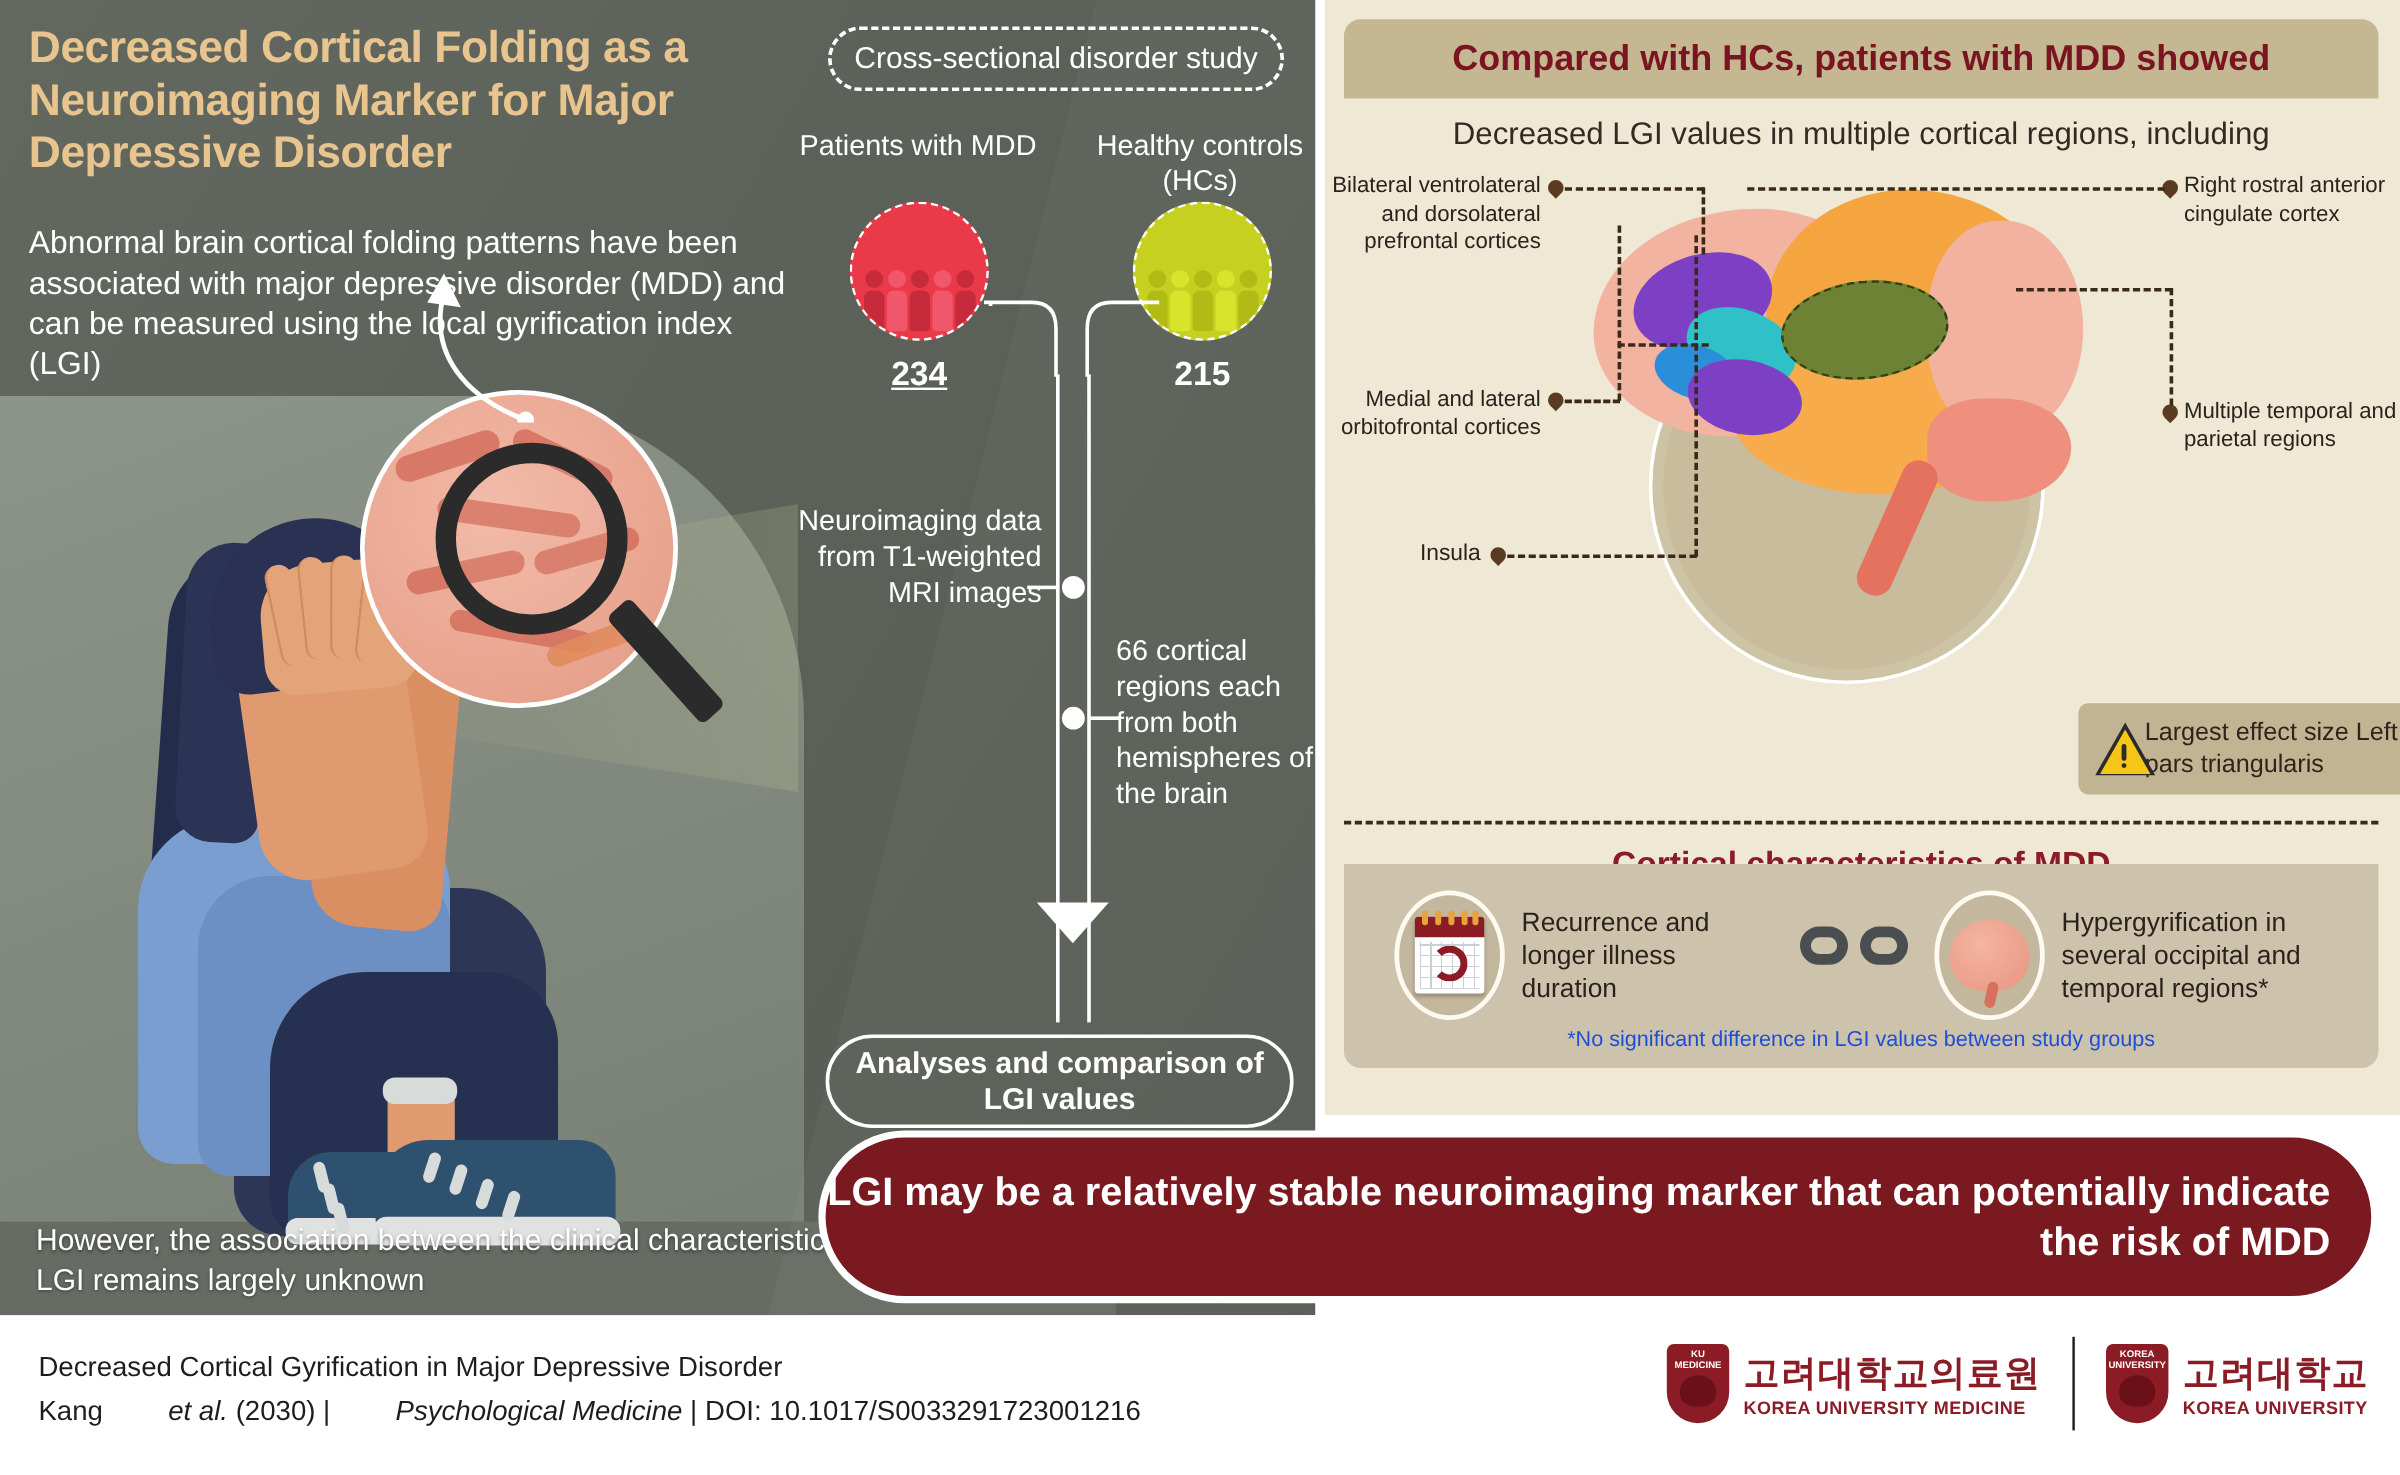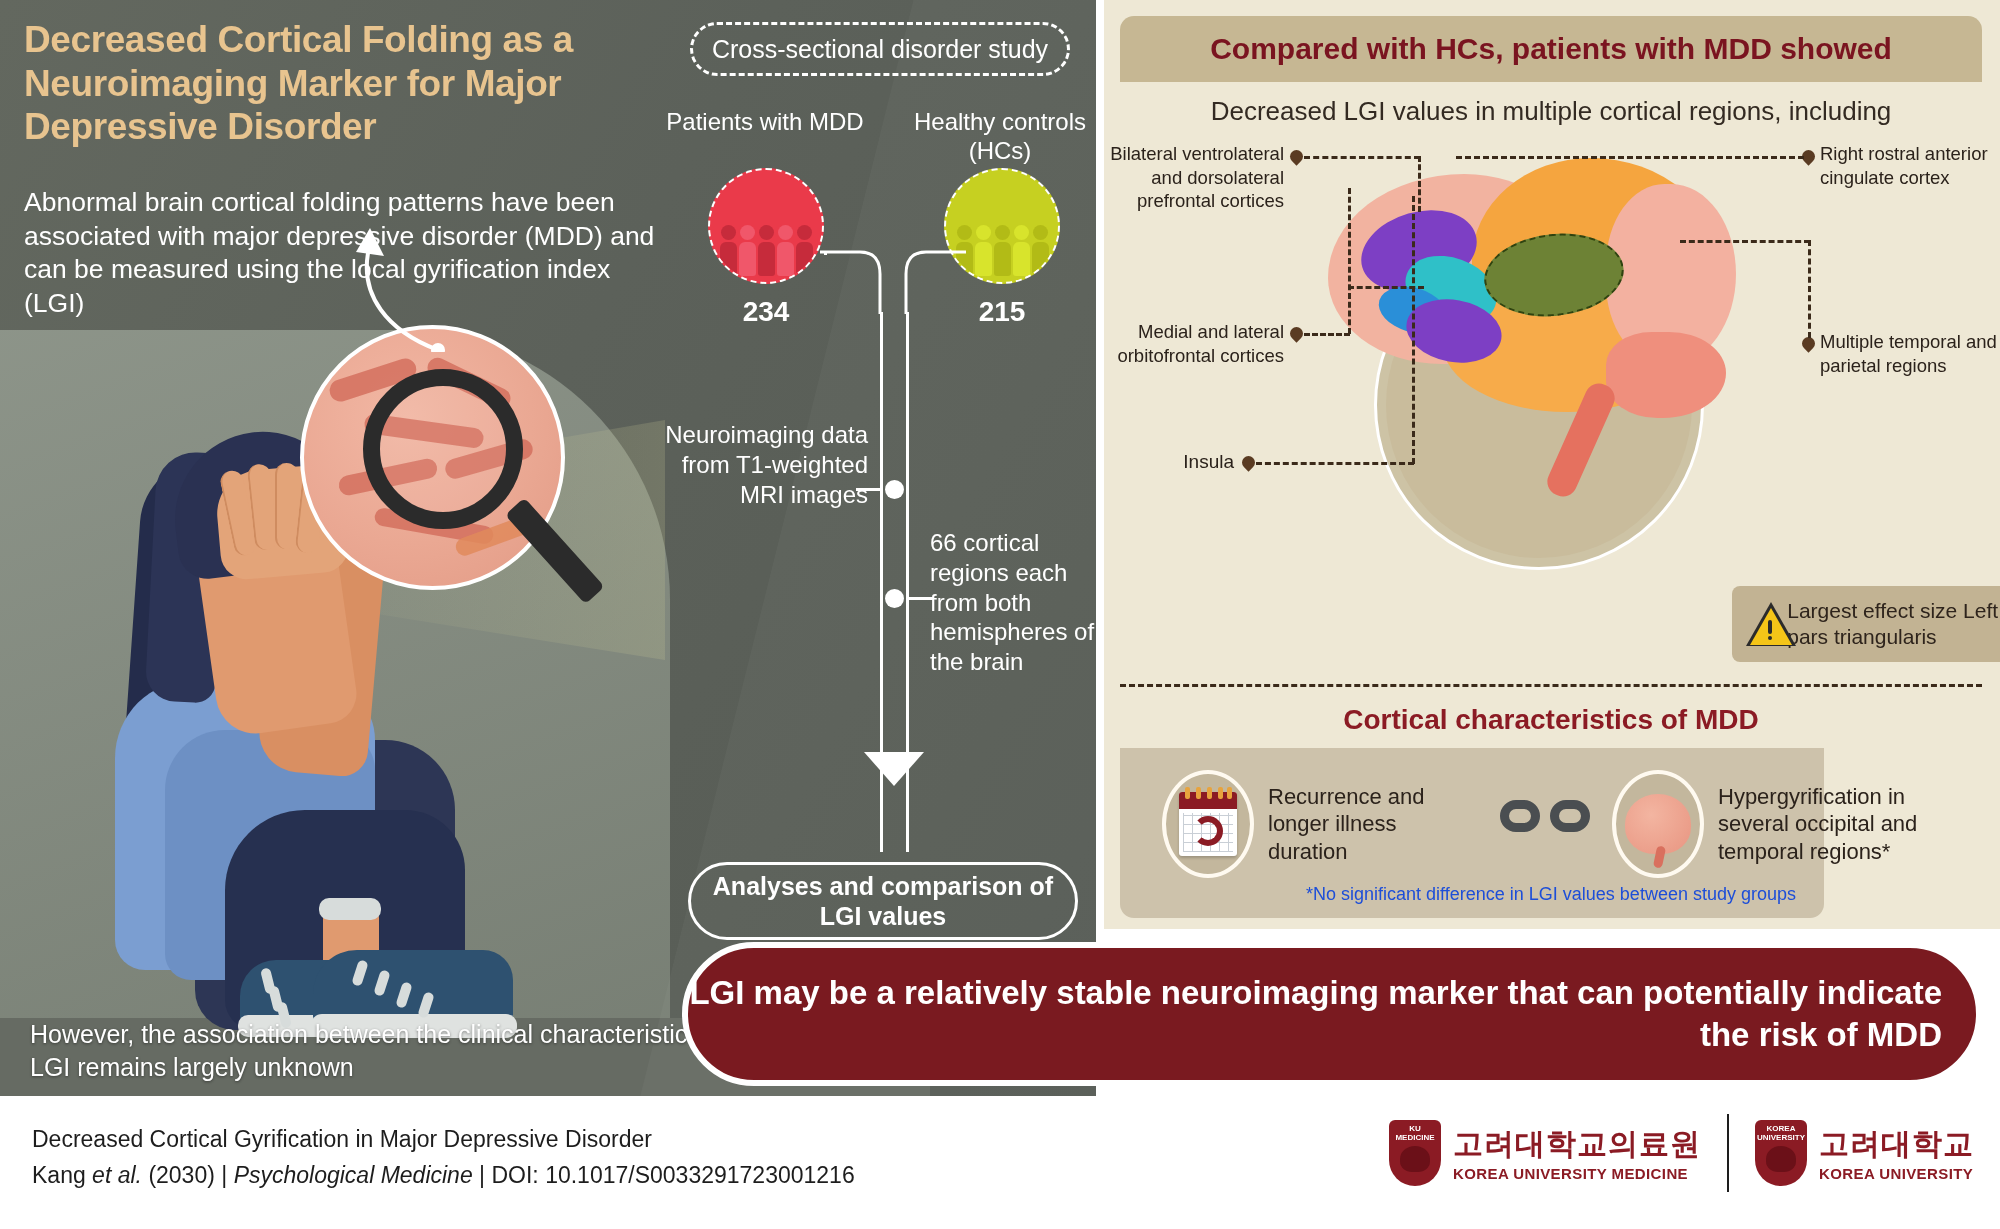--- a/index.html
+++ b/index.html
@@ -175,21 +175,21 @@
     border-left:25px solid transparent;border-right:25px solid transparent;border-bottom:44px solid #2b2b2b;}
   .warn-inner{ position:absolute;left:4px;top:6px;width:0;height:0;
     border-left:21px solid transparent;border-right:21px solid transparent;border-bottom:37px solid #f5c518;}
   .warn-bang{ position:absolute;left:22px;top:18px;width:4px;height:14px;background:#2b2b2b;border-radius:2px;}
   .warn-dot{ position:absolute;left:22px;top:34px;width:4px;height:4px;background:#2b2b2b;border-radius:50%;}
   .effect-text{ color:#2e241c; font-size:21px; line-height:1.22; }
 
   .sep-dash{ position:absolute; left:16px; top:684px; width:862px; border-top:3px dashed #3b2a1a; }
   .cc-title{ position:absolute; left:16px; top:704px; width:862px; text-align:center;
     color:#8b1b24; font-weight:bold; font-size:28px; }
-  .cc-band{ position:absolute; left:16px; top:748px; width:704px; height:170px;
+  .cc-band{ position:absolute; left:16px; top:720px; width:862px; height:170px;
     background:#cdc2ab; border-radius:0 0 14px 14px; }
   .cc-item{ position:absolute; display:flex; align-items:center; gap:14px; }
   .cc-circle{ width:92px;height:108px;border-radius:50%; background:#c3b79d;
     border:4px solid #fffaf0; display:flex;align-items:center;justify-content:center; }
   .cc-text{ color:#2b221b; font-size:22px; line-height:1.24; }
   .chain{ position:absolute; left:380px; top:52px; display:flex; align-items:center; }
   .link{ width:40px;height:32px;border:9px solid #4a4e51;border-radius:16px; }
   .chain-bar{ width:22px;height:9px;background:#7d8488; margin:0 -6px; position:relative; z-index:-1;}
   .cc-foot{ position:absolute; left:0; top:136px; width:862px; text-align:center;
     color:#1d4ed8; font-size:18px; }
@@ -220,21 +220,21 @@
     display:flex; align-items:center; justify-content:flex-end;
     padding-right:34px; text-align:right;
   }
 
   
   .footer{
     position:absolute; left:0; top:1096px; width:2000px; height:133px;
     background:#ffffff;
   }
   .cite{ position:absolute; left:32px; top:26px; color:#1d1d1d; font-size:23px; line-height:1.55; }
-  .cite em{ font-style:italic; }
+  .cite em{ font-style:italic;margin-left:48px; }
   .logos{ position:absolute; right:26px; top:18px; display:flex; align-items:center; gap:26px; }
   .logo-unit{ display:flex; align-items:center; gap:12px; }
   .shield{
     width:52px;height:66px;background:#8b1b24;border-radius:6px 6px 26px 26px;
     position:relative; display:flex;flex-direction:column;align-items:center;
     padding-top:5px; color:#fff; font-size:8px; font-weight:bold; text-align:center; line-height:1.1;
   }
   .shield .crest{ width:30px;height:26px;border-radius:50% 50% 40% 40%;background:#6b1018;margin-top:3px;}
   .logo-kr{ color:#8b1b24; font-size:30px; font-weight:bold; letter-spacing:1px; }
   .logo-en{ color:#8b1b24; font-size:15px; font-weight:bold; letter-spacing:0.4px; }
@@ -329,21 +329,21 @@
         <div class="p-fig p-lite">
             <div class="p-head"></div>
             <div class="p-body"></div>
           </div>
         <div class="p-fig p-dark">
             <div class="p-head"></div>
             <div class="p-body"></div>
           </div>
       </div>
     </div>
-    <div class="grp-num" style="left:28px;top:296px;width:116px;">234</div>
+    <div class="grp-num" style="left:28px;top:296px;width:116px;text-decoration:underline;">234</div>
 
     <div class="grp-label" style="left:212px;top:108px;width:216px;">Healthy controls (HCs)</div>
     <div class="grp-circle hc" style="left:264px;top:168px;">
       <div class="people">
         <div class="p-fig h-dark">
             <div class="p-head"></div>
             <div class="p-body"></div>
           </div>
         <div class="p-fig h-lite">
             <div class="p-head"></div>

